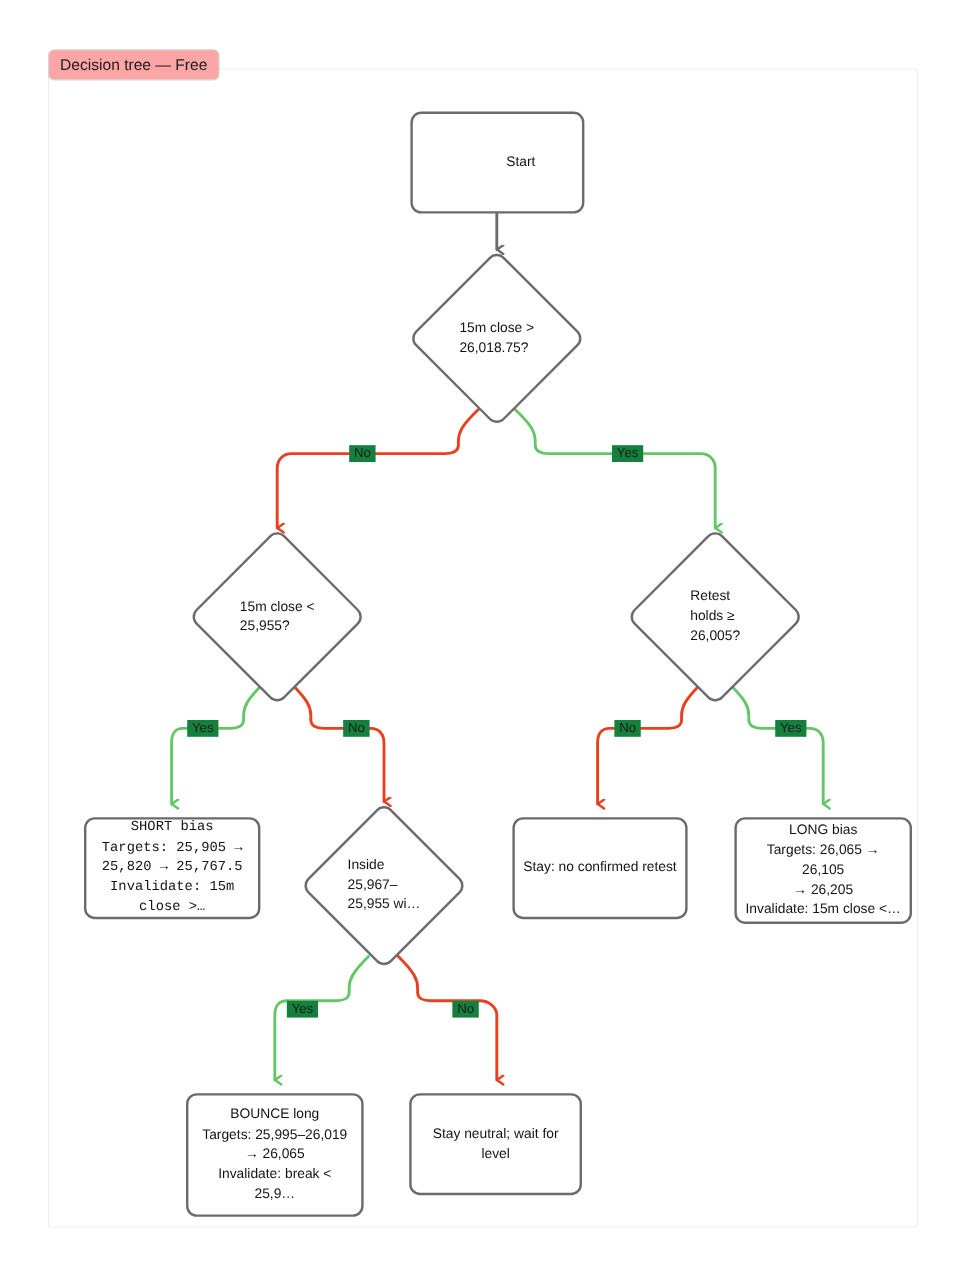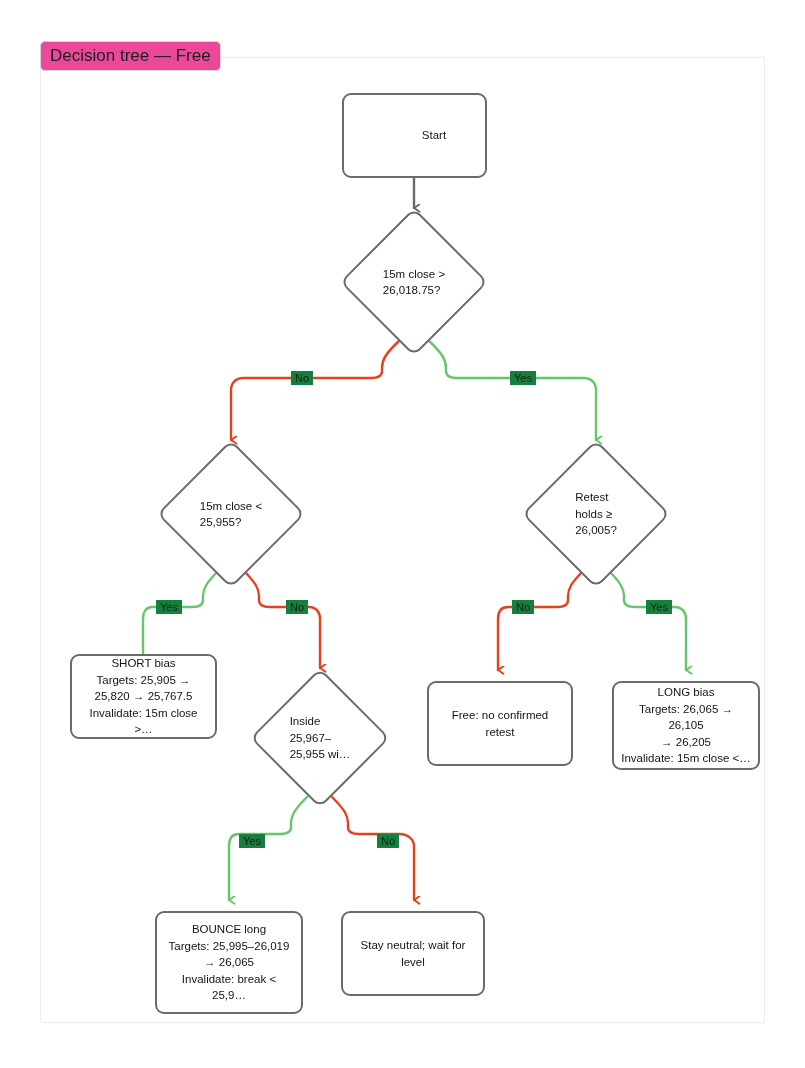--- a/index.html
+++ b/index.html
@@ -19,24 +19,24 @@
 
   
   .badge-wrap {
     position: absolute;
     left: 40px;
     top: 41px;
     z-index: 5;
   }
   .badge {
     display: inline-block;
-    background: #ec4899;
+    background: #fca5a5;
     border: 1px solid #d3d5d6;
     border-radius: 5px;
-    font-size: 17px;
+    font-size: 13px;
     line-height: 1;
     padding: 5px 9px 6px 9px;
     color: #1d1d1f;
     white-space: nowrap;
   }
 
   
   .canvas {
     position: absolute;
     left: 40px;
@@ -206,36 +206,36 @@
 25,955?</div>
 </div>
 
 <div class="diamond-wrap" style="left:522px; top:440px; width:148px; height:148px;">
   <div class="diamond-shape" style="width:105px; height:105px;"></div>
   <div class="diamond-label">Retest
 holds ≥
 26,005?</div>
 </div>
 
-<div class="node box" style="left:70px; top:654px; width:147px; height:85px;">
+<div class="node box" style="left:70px; top:681px; width:147px; height:85px;font-family:Liberation Mono, monospace;">
   <span class="node-text">SHORT bias
 Targets: 25,905 →
 25,820 → 25,767.5
 Invalidate: 15m close &gt;…</span>
 </div>
 
 <div class="diamond-wrap" style="left:250px; top:668px; width:140px; height:140px;">
   <div class="diamond-shape" style="width:99px; height:99px;"></div>
   <div class="diamond-label">Inside
 25,967–
 25,955 wi…</div>
 </div>
 
 <div class="node box" style="left:427px; top:681px; width:146px; height:85px;">
-  <span class="node-text">Free: no confirmed retest</span>
+  <span class="node-text">Stay: no confirmed retest</span>
 </div>
 
 <div class="node box" style="left:612px; top:681px; width:148px; height:89px;">
   <span class="node-text">LONG bias
 Targets: 26,065 → 26,105
 → 26,205
 Invalidate: 15m close &lt;…</span>
 </div>
 
 <div class="node box" style="left:155px; top:911px; width:148px; height:103px;">

